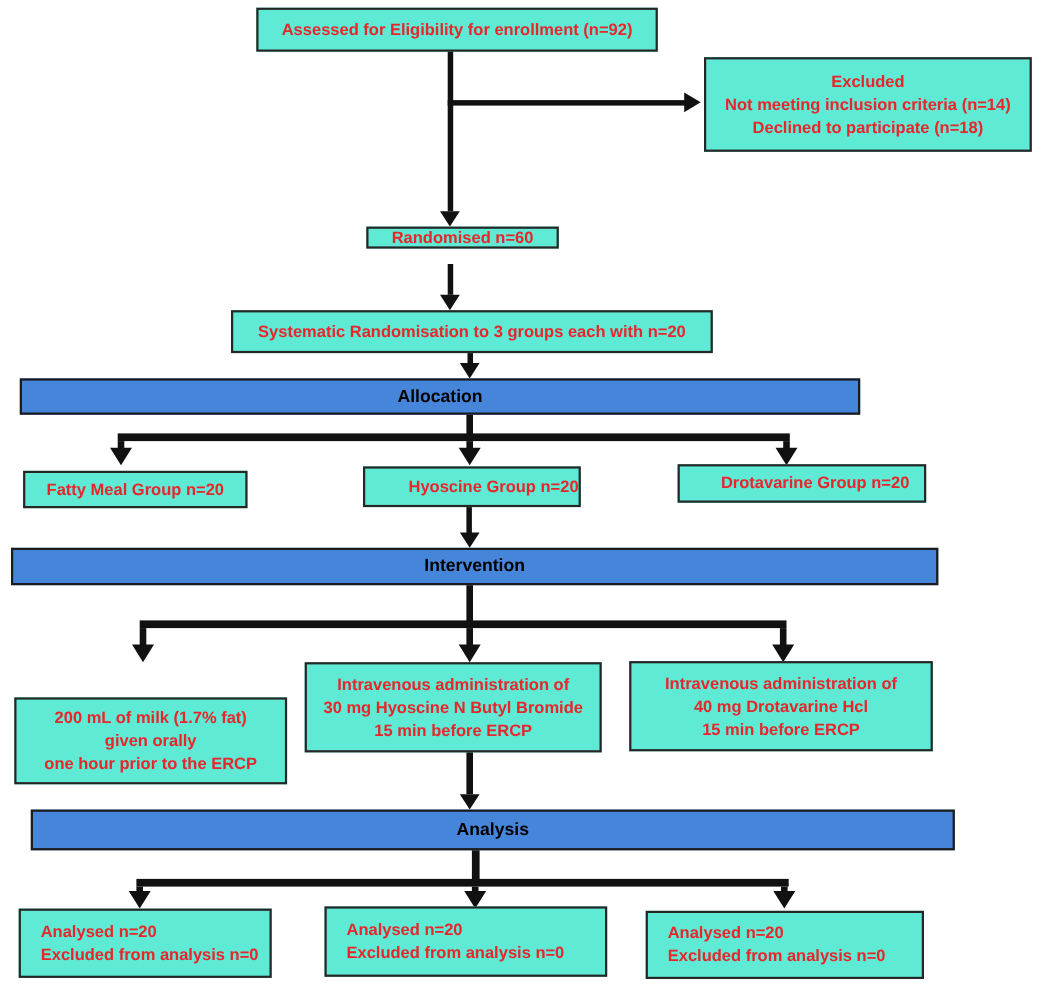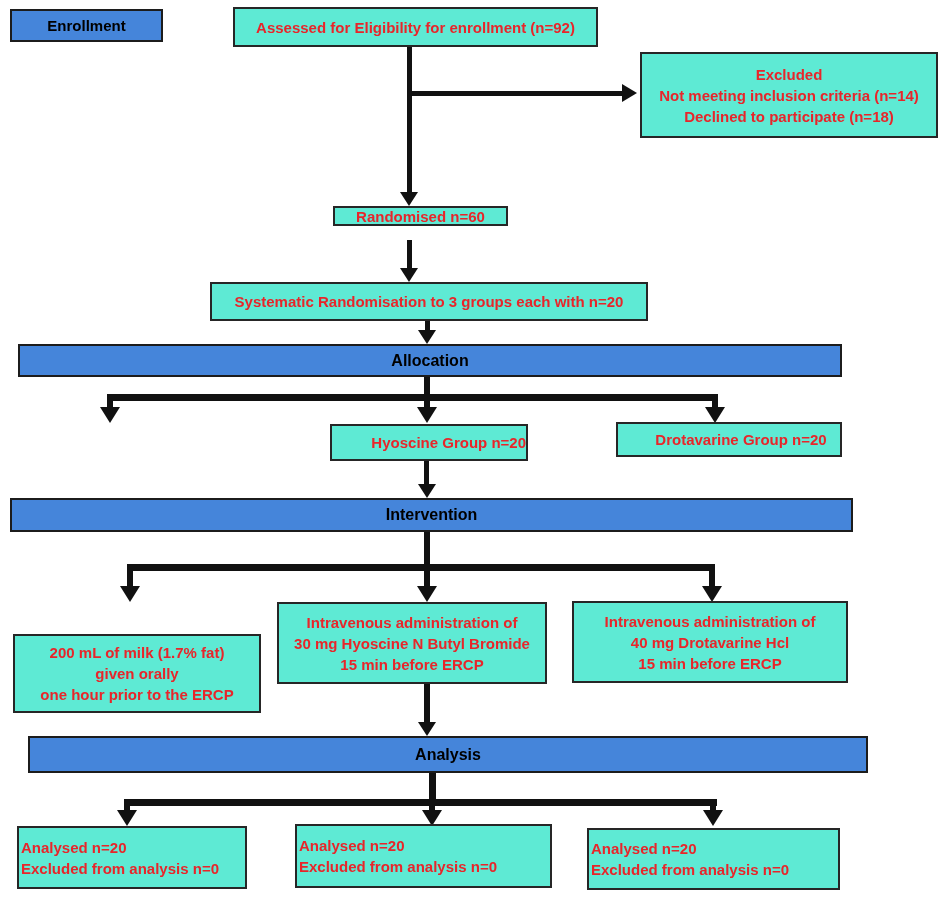--- a/index.html
+++ b/index.html
@@ -6,44 +6,41 @@
   html,body { background:#ffffff; }
   body { font-family:"Liberation Sans", sans-serif; }
   .canvas { position:relative; width:951px; height:900px; background:#fff; overflow:hidden; }
 
   .wbox {
     position:absolute; background:#5eead4; border:2px solid #262626;
     color:var(--red,#e8252a); font-weight:700; font-size:15px; line-height:1.4;
     display:flex; flex-direction:column; align-items:center; justify-content:center;
     text-align:center; white-space:nowrap;
   }
-  .wbox.left { align-items:flex-start; text-align:right; padding-left:2px; }
+  .wbox.left { align-items:flex-start; text-align:right; padding-left:18px; }
 
   .bluebar {
     position:absolute; background:var(--blue,#4585da); border:2px solid #1c1c1c;
     color:#000; font-weight:600; font-size:16px;
     display:flex; align-items:center; justify-content:center; white-space:nowrap;
   }
   .bluebar.bold { font-weight:700; }
 
   .line { position:absolute; background:#111; }
 
   .tri-down, .tri-down-sm, .tri-right { position:absolute; width:0; height:0; }
   .tri-down   { border-left:10px solid transparent; border-right:10px solid transparent; border-top:16px solid #111; }
   .tri-down-sm{ border-left:9px  solid transparent; border-right:9px  solid transparent; border-top:14px solid #111; }
   .tri-right  { border-top:9px solid transparent; border-bottom:9px solid transparent; border-left:15px solid #111; }
 </style>
 </head>
 <body>
 
 <div class="canvas">
 
-  <div class="bluebar bold" style="left:10px; top:9px; width:153px; height:33px; font-size:15px;">
-    <span>Enrollment</span>
-  </div>
 
   <div class="wbox" style="left:233px; top:7px; width:365px; height:40px;">
     <span>Assessed for Eligibility for enrollment (n=92)</span>
   </div>
 
   <div class="line" style="left:407px; top:47px; width:5px; height:145px;"></div>
   <div class="tri-down-sm" style="left:400px; top:192px;"></div>
 
   <div class="line" style="left:407px; top:91px; width:216px; height:5px;"></div>
   <div class="tri-right" style="left:622px; top:84px;"></div>
@@ -61,33 +58,36 @@
   <div class="line" style="left:407px; top:240px; width:5px; height:28px;"></div>
   <div class="tri-down-sm" style="left:400px; top:268px;"></div>
 
   <div class="wbox" style="left:210px; top:282px; width:438px; height:39px;">
     <span>Systematic Randomisation to 3 groups each with n=20</span>
   </div>
 
   <div class="line" style="left:425px; top:321px; width:5px; height:11px;"></div>
   <div class="tri-down-sm" style="left:418px; top:330px;"></div>
 
-  <div class="bluebar" style="left:18px; top:344px; width:824px; height:33px;">
+  <div class="bluebar" style="left:18px; top:344px; width:764px; height:33px;">
     <span>Allocation</span>
   </div>
 
   <div class="line" style="left:424px; top:377px; width:6px; height:19px;"></div>
   <div class="line" style="left:107px; top:394px; width:611px; height:7px;"></div>
   <div class="line" style="left:107px; top:401px; width:6px; height:8px;"></div>
   <div class="tri-down" style="left:100px; top:407px;"></div>
   <div class="line" style="left:424px; top:401px; width:6px; height:8px;"></div>
   <div class="tri-down" style="left:417px; top:407px;"></div>
   <div class="line" style="left:712px; top:401px; width:6px; height:8px;"></div>
   <div class="tri-down" style="left:705px; top:407px;"></div>
 
+  <div class="wbox" style="left:21px; top:428px; width:204px; height:34px;">
+    <span>Fatty Meal Group n=20</span>
+  </div>
   <div class="wbox" style="left:330px; top:424px; width:198px; height:37px;align-items:flex-end;">
     <span>Hyoscine Group n=20</span>
   </div>
   <div class="wbox" style="left:616px; top:422px; width:226px; height:35px;padding-left:24px;">
     <span>Drotavarine Group n=20</span>
   </div>
 
   <div class="line" style="left:424px; top:461px; width:5px; height:24px;"></div>
   <div class="tri-down-sm" style="left:418px; top:484px;"></div>
 

